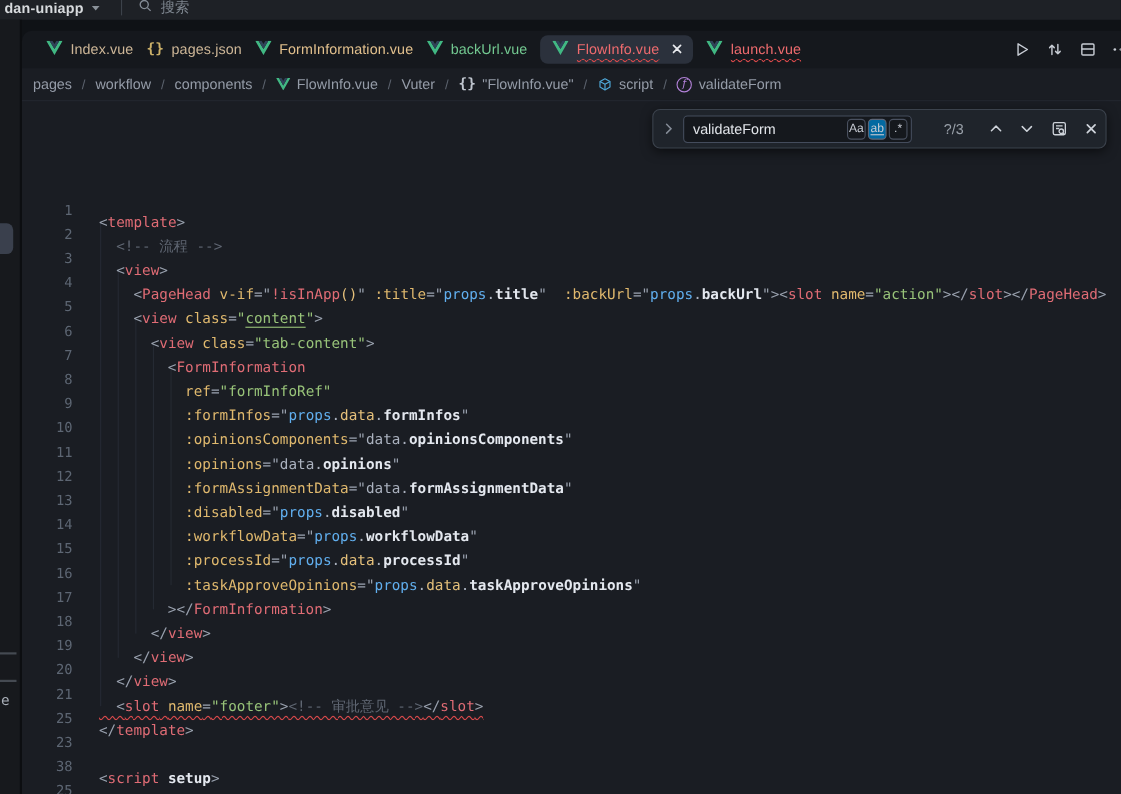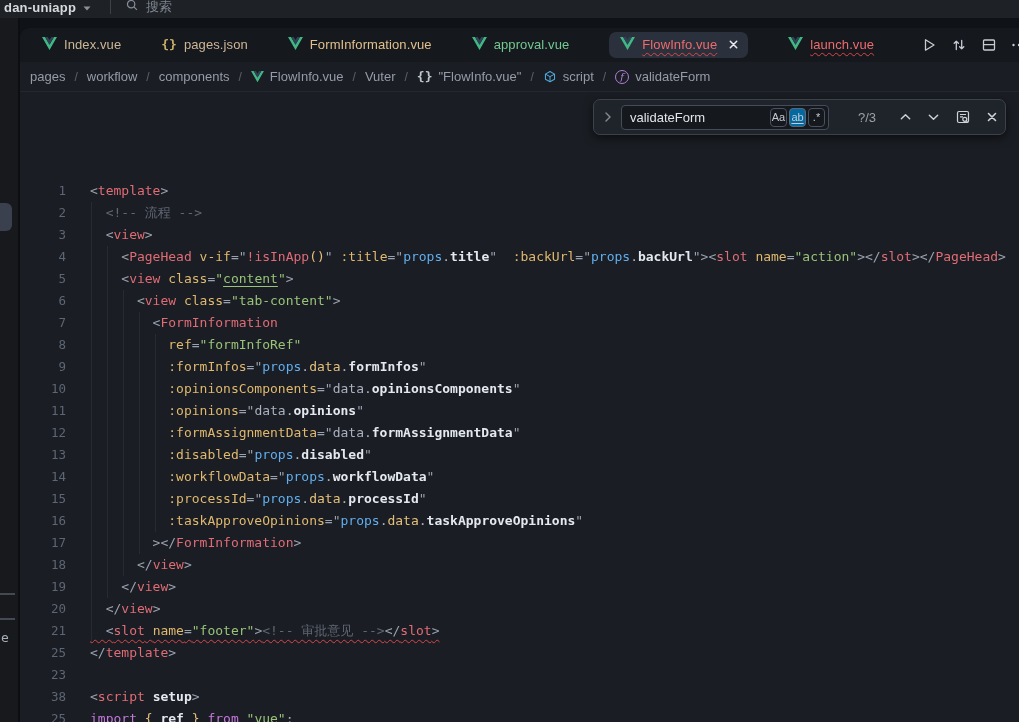--- a/index.html
+++ b/index.html
@@ -26,21 +26,21 @@
   .side-line.l1 { top:575px; } .side-line.l2 { top:600px; }
   .side-frag { position:absolute; left:1px; top:612px; color:#a9afb8; font-size:13px;
                font-family:"DejaVu Sans Mono", monospace; }
 
   
   .frame { position:absolute; left:20px; top:28px; width:999px; height:694px;
            background:#15181d; border-top-left-radius:9px; overflow:hidden; }
 
   
   .tabbar { position:relative; height:34px; display:flex; align-items:center; }
-  .tabs { display:flex; align-items:center; gap:40px; padding-left:22px; }
+  .tabs { display:flex; align-items:center; gap:12px; padding-left:22px; }
   .tab { display:flex; align-items:center; gap:7px; font-size:13px; cursor:default; white-space:nowrap; }
   .tab.active { background:#2b313c; border-radius:7px; padding:5px 9px 5px 11px; }
   .tab .lbl { letter-spacing:.1px; }
   .st-tan { color:#cdb697; } .st-yellow { color:#e2c08d; }
   .st-green { color:#73c991; } .st-red { color:#ee6b6e; }
   .err .lbl { text-decoration:underline wavy #d8484a 1px; text-underline-offset:3px; }
   .braces-glyph { color:#cbb069; font-weight:bold; font-size:13px;
                   font-family:"DejaVu Sans Mono", monospace; }
   .tab-close { display:flex; margin-left:4px; }
   .tab-actions { position:absolute; right:-8px; top:0; height:34px; display:flex;
@@ -60,21 +60,21 @@
              color:#b180d7; font-size:10px; font-style:italic;
              font-family:"DejaVu Serif", serif; }
 
   
   .codewrap { position:absolute; left:0; top:118px; width:999px; height:576px;
               font-family:"DejaVu Sans Mono", monospace; font-size:13px; }
   .guide { position:absolute; width:1px; background:#252a33; }
   .code-line { position:relative; height:22px; line-height:22px; white-space:pre; }
   .code-line .num { position:absolute; left:0; top:0; width:46px; text-align:right;
                     color:#5d6673; font-size:12.5px; }
-  .code-line .txt { position:absolute; left:70px; top:0;text-align:center; }
+  .code-line .txt { position:absolute; left:70px; top:12px;text-align:center; }
   .code-line.squiggle .txt { text-decoration:underline wavy #d8484a 1px; text-underline-offset:4px; }
   .tk-pun  { color:#9aa2af; }
   .tk-tag  { color:#e06c75; }
   .tk-attr { color:#e0b96e; }
   .tk-str  { color:#98c379; }
   .tk-stru { color:#98c379; text-decoration:underline; text-underline-offset:3px; }
   .tk-cmt  { color:#5f6672; }
   .tk-blue { color:#61afef; }
   .tk-gold { color:#e5c07b; }
   .tk-prop { color:#e4e8ef; font-weight:bold; }
@@ -156,21 +156,21 @@
                 <path d="M0 0h4.8L12 12.3 19.2 0H24L12 21z" fill="#41b883"></path>
                 <path d="M4.8 0h4.3L12 4.9 14.9 0h4.3L12 12.3z" fill="#2f4358"></path>
               </svg></span>
             <span class="lbl st-yellow">FormInformation.vue</span>
           </div>
           <div class="tab">
             <span><svg width="15" height="13.05" viewBox="0 0 24 21">
                 <path d="M0 0h4.8L12 12.3 19.2 0H24L12 21z" fill="#41b883"></path>
                 <path d="M4.8 0h4.3L12 4.9 14.9 0h4.3L12 12.3z" fill="#2f4358"></path>
               </svg></span>
-            <span class="lbl st-green">approval.vue</span>
+            <span class="lbl st-green">backUrl.vue</span>
           </div>
           <div class="tab active err">
             <span><svg width="15" height="13.05" viewBox="0 0 24 21">
                 <path d="M0 0h4.8L12 12.3 19.2 0H24L12 21z" fill="#41b883"></path>
                 <path d="M4.8 0h4.3L12 4.9 14.9 0h4.3L12 12.3z" fill="#2f4358"></path>
               </svg></span>
             <span class="lbl st-red">FlowInfo.vue</span>
             <span class="tab-close">
               <svg width="11" height="11" viewBox="0 0 12 12" fill="none" stroke="#e8eaee" stroke-width="1.7" stroke-linecap="round">
                 <path d="M2.5 2.5l7 7M9.5 2.5l-7 7"></path>

